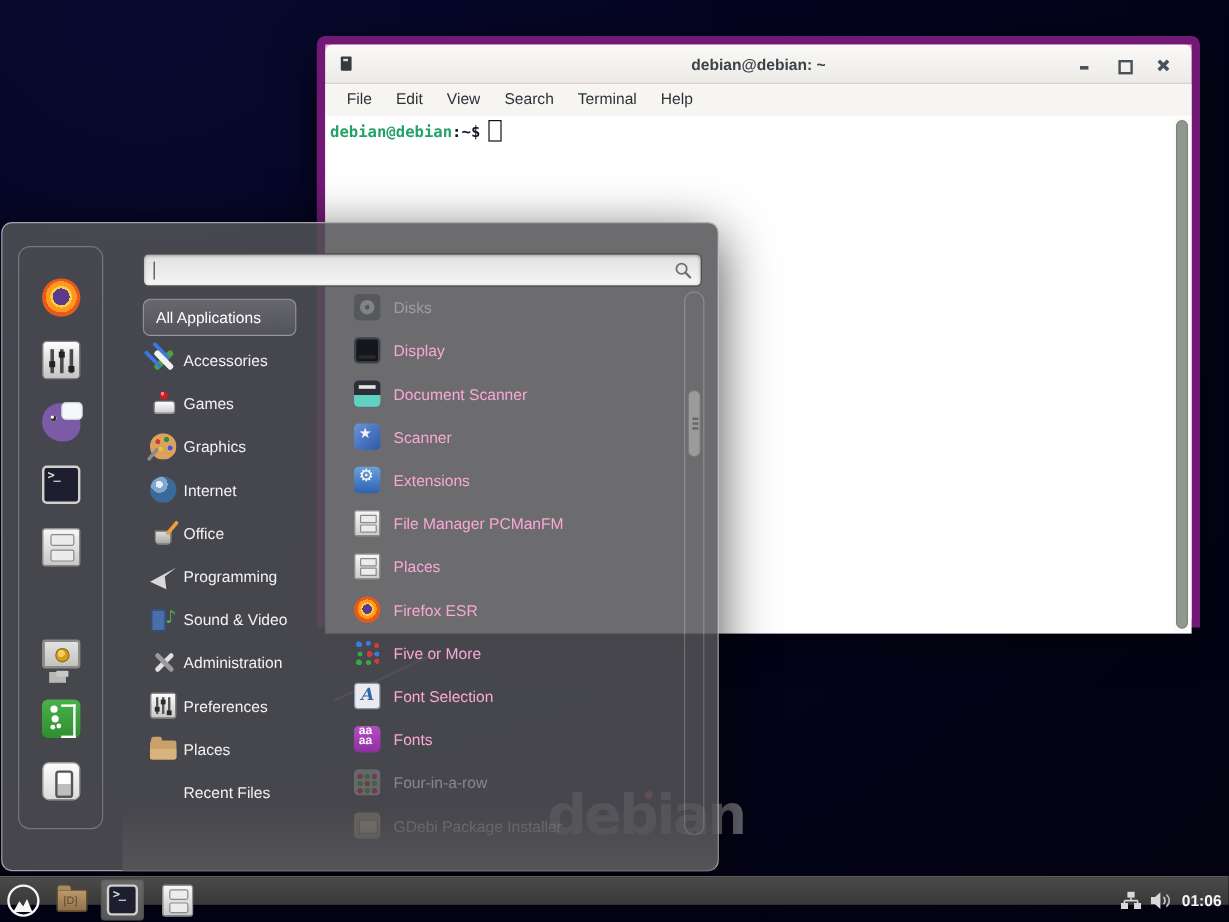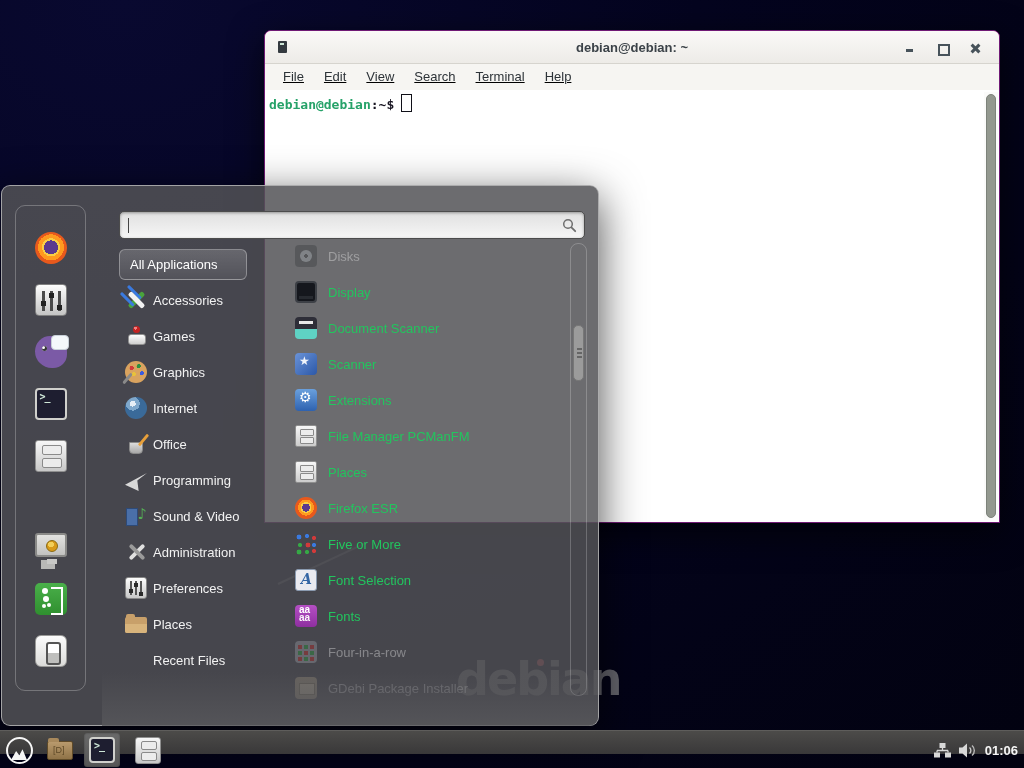--- a/index.html
+++ b/index.html
@@ -11,22 +11,22 @@
     background: radial-gradient(ellipse at 12% 0%, #090930 0%, #04041f 45%, #020210 100%); }
   #watermark { position:absolute; left:456px; top:652px; font-family:"DejaVu Sans", sans-serif;
     font-size:46px; font-weight:bold; letter-spacing:-2px; color:#66666e; }
   #watermark-dot { position:absolute; left:537px; top:659px; width:7px; height:7px;
     border-radius:50%; background:#b23a48; }
   #wallpaper-line { position:absolute; left:278px; top:583px; width:96px; height:2px;
     background:rgba(160,160,165,.38); transform:rotate(-25deg); transform-origin:left center; }
 
   
   #terminal { position:absolute; left:264px; top:30px; width:736px; height:493px; z-index:1;
-    border:1px solid #701a75; border-radius:7px 7px 0 0; box-shadow:0 10px 34px rgba(0,0,0,.65);
-    background:#f9a8d4;text-decoration:underline; }
+    border:7px solid #701a75; border-radius:7px 7px 0 0; box-shadow:0 10px 34px rgba(0,0,0,.65);
+    background:#f9a8d4; }
   #titlebar { position:relative; height:33px; border-radius:6px 6px 0 0;
     background:linear-gradient(#faf9f7,#edebe7); border-bottom:1px solid #d6d4ce; }
   #win-icon { position:absolute; left:13px; top:10px; width:9px; height:12px;
     background:#343a40; border-radius:1px; }
   #win-icon::after { content:""; position:absolute; left:2px; top:2px; width:4px; height:2px; background:#cfe8d8; }
   #win-title { position:absolute; left:0; right:0; top:0; line-height:33px; text-align:center;
     font-size:13px; font-weight:bold; color:#3b4248; }
   .win-btn { position:absolute; top:0; width:26px; height:33px; cursor:default; }
   #btn-min { right:76px; } #btn-max { right:43px; } #btn-close { right:10px; }
   #btn-min::after { content:""; position:absolute; left:9px; top:18px; width:7px; height:3px; background:#47525a; }
@@ -78,21 +78,21 @@
     line-height:29px; padding-left:10px; cursor:pointer; }
 
   
   #categories { position:absolute; left:117px; top:96px; width:150px; }
   .cat-row { display:flex; align-items:center; height:36px; gap:6px; padding-left:6px; cursor:pointer; }
   .cat-label { font-size:13px; color:#f2f2f2; white-space:nowrap; }
 
   
   #apps { position:absolute; left:281px; top:52px; width:286px; }
   .app-row { display:flex; align-items:center; height:36px; gap:11px; padding-left:12px; cursor:pointer; }
-  .app-label { font-size:13px; color:#22c55e; white-space:nowrap; }
+  .app-label { font-size:13px; color:#f9a8d4; white-space:nowrap; }
   .app-row.dimmed .app-label { color:rgba(240,240,240,.38); }
   .app-row.dimmed .ic { opacity:.45; }
   .app-row.very-dim .app-label { color:rgba(240,240,240,.22); }
   .app-row.very-dim .ic { opacity:.3; }
 
   #apps-fade { position:absolute; left:100px; top:486px; width:496px; height:54px; pointer-events:none;
     background:linear-gradient(rgba(82,82,86,0),rgba(88,88,92,.8)); border-radius:0 0 9px 0; }
 
   
   #apps-scrollbar { position:absolute; left:568px; top:57px; width:17px; height:453px;

